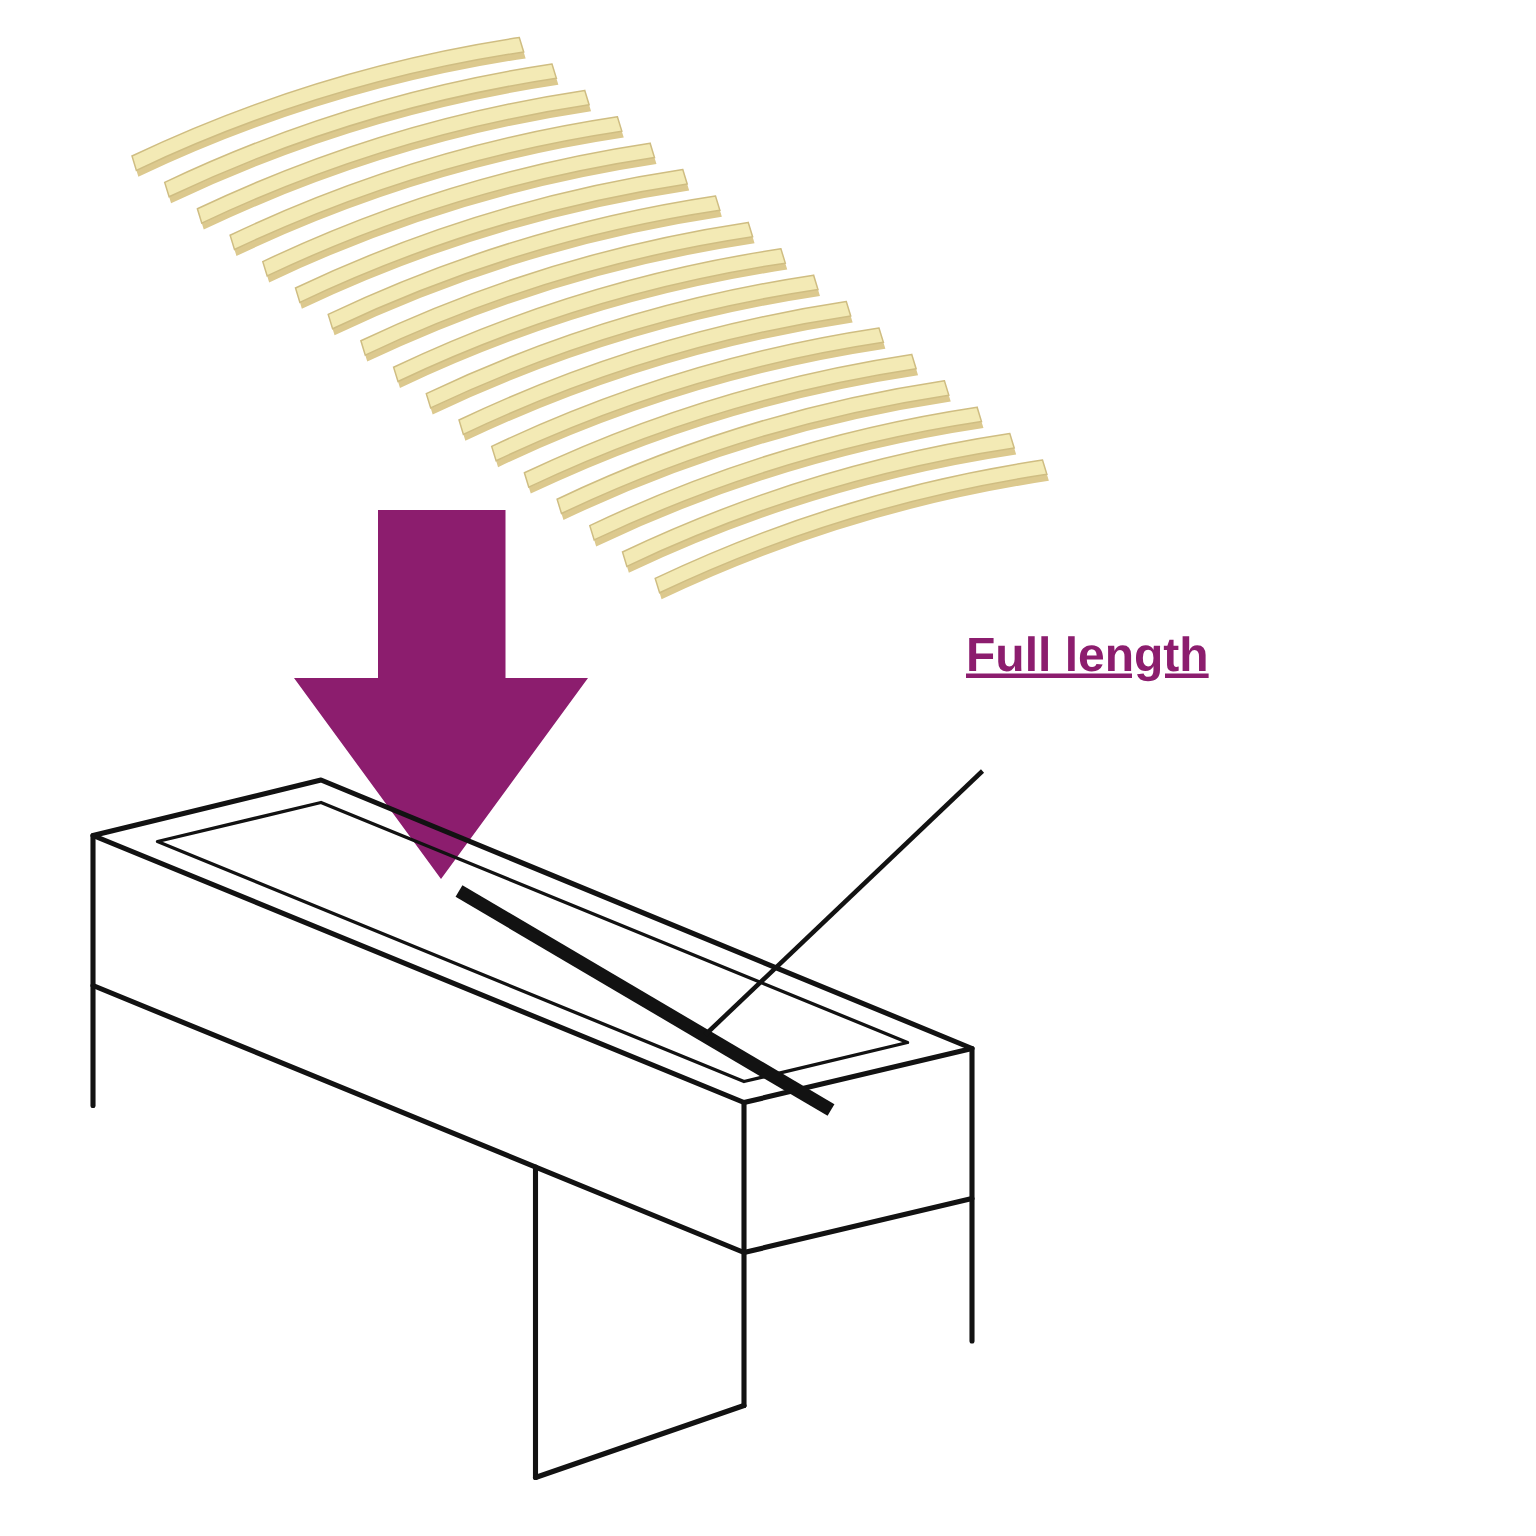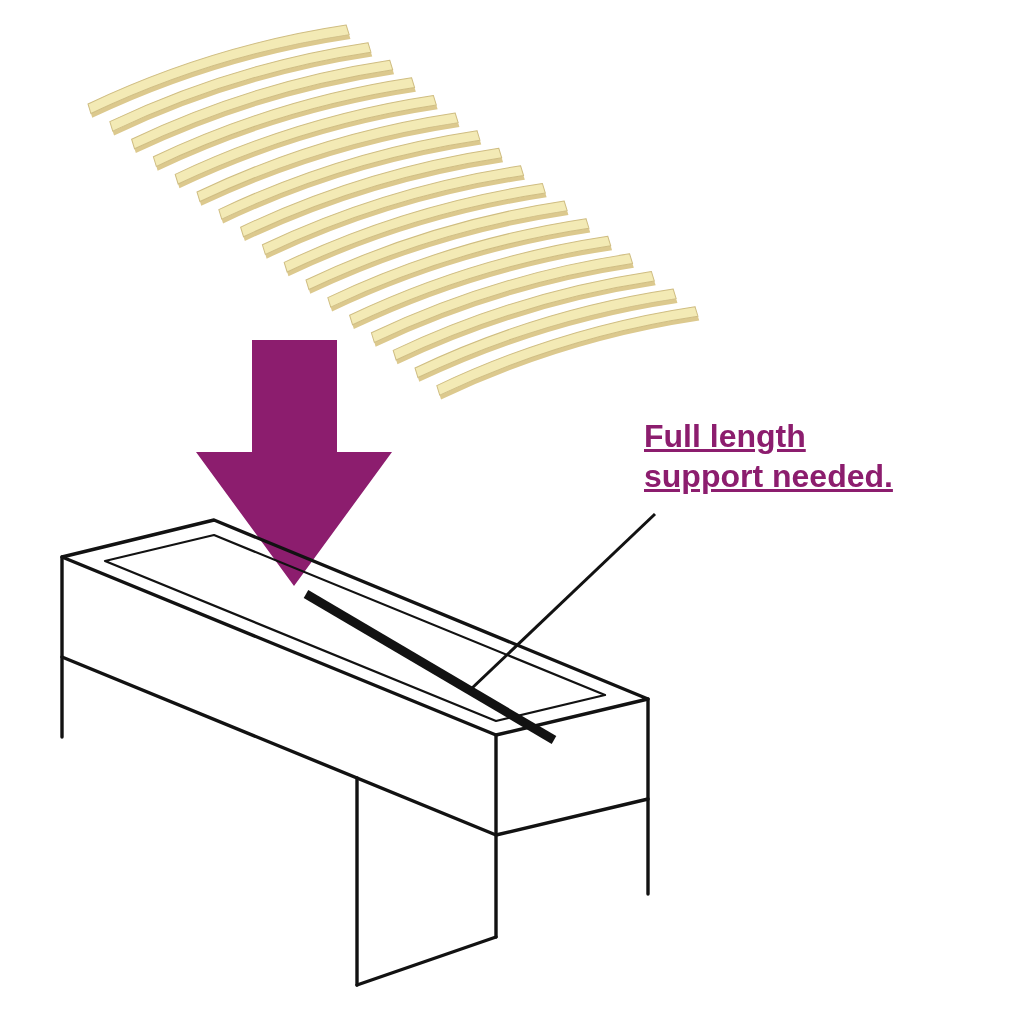--- a/index.html
+++ b/index.html
@@ -134,16 +134,15 @@
       <path class="frame" d="M357 985 L496 937"></path>
 
       <line class="rail" x1="306" y1="594" x2="554" y2="740"></line>
 
       <line class="leader" x1="655" y1="514" x2="470" y2="690"></line>
     </g>
   </svg>
 
   <div class="annotation">
     <span class="line">Full length</span>
-    <span class="line">support needed.</span>
   </div>
 
 </div>
 
 </body></html>

